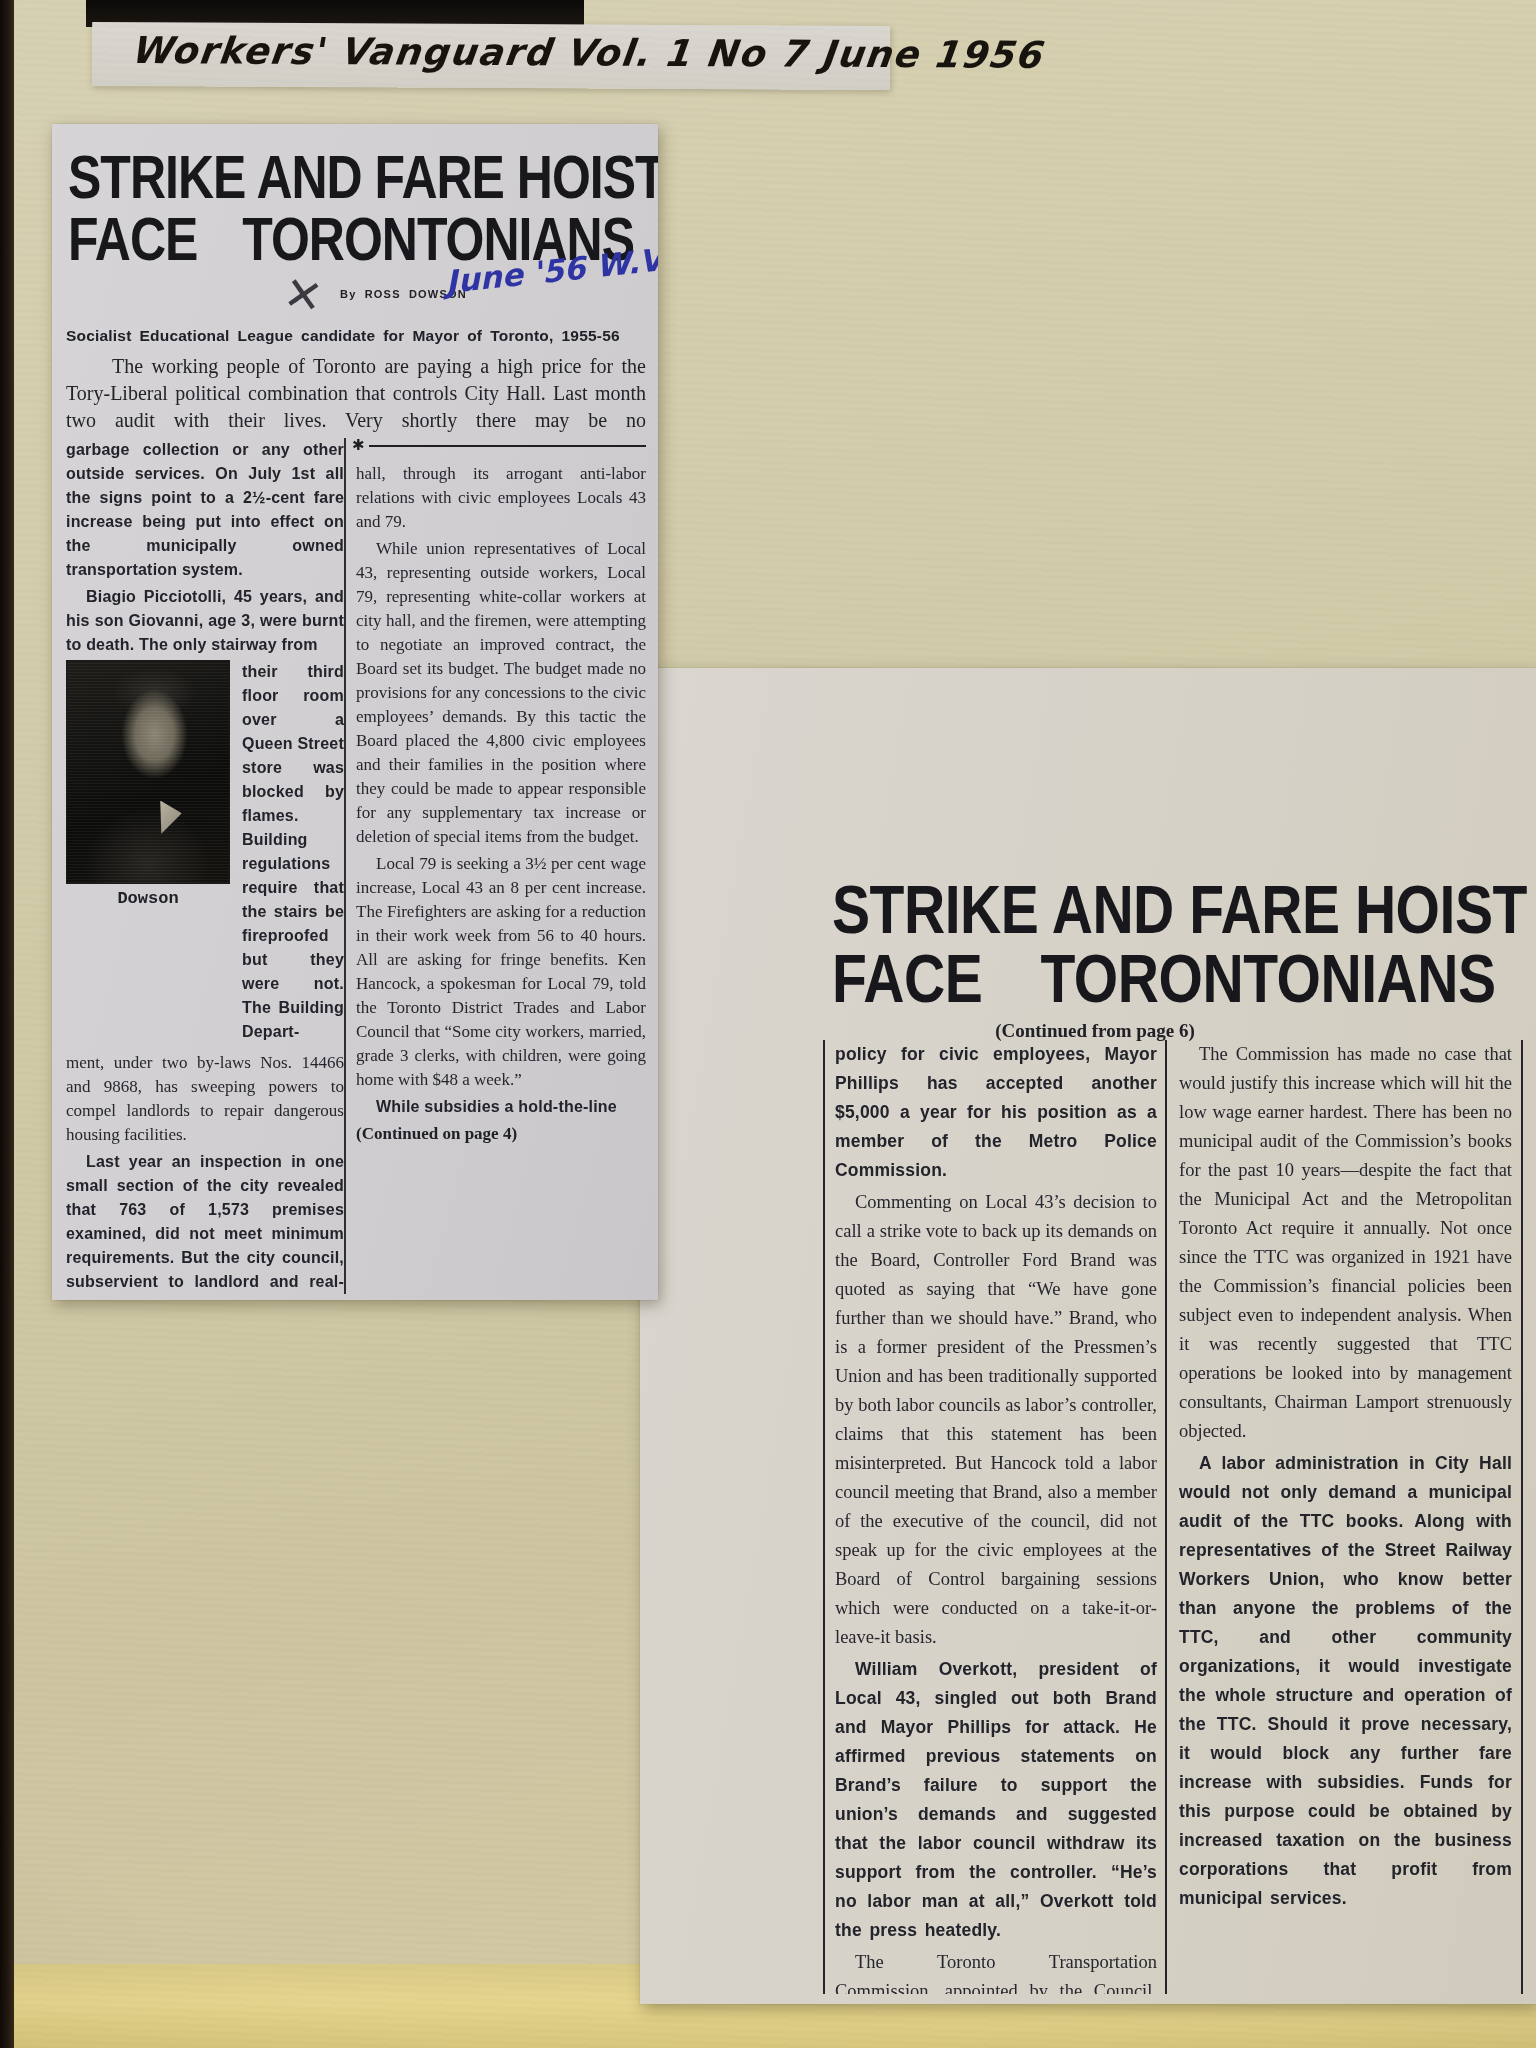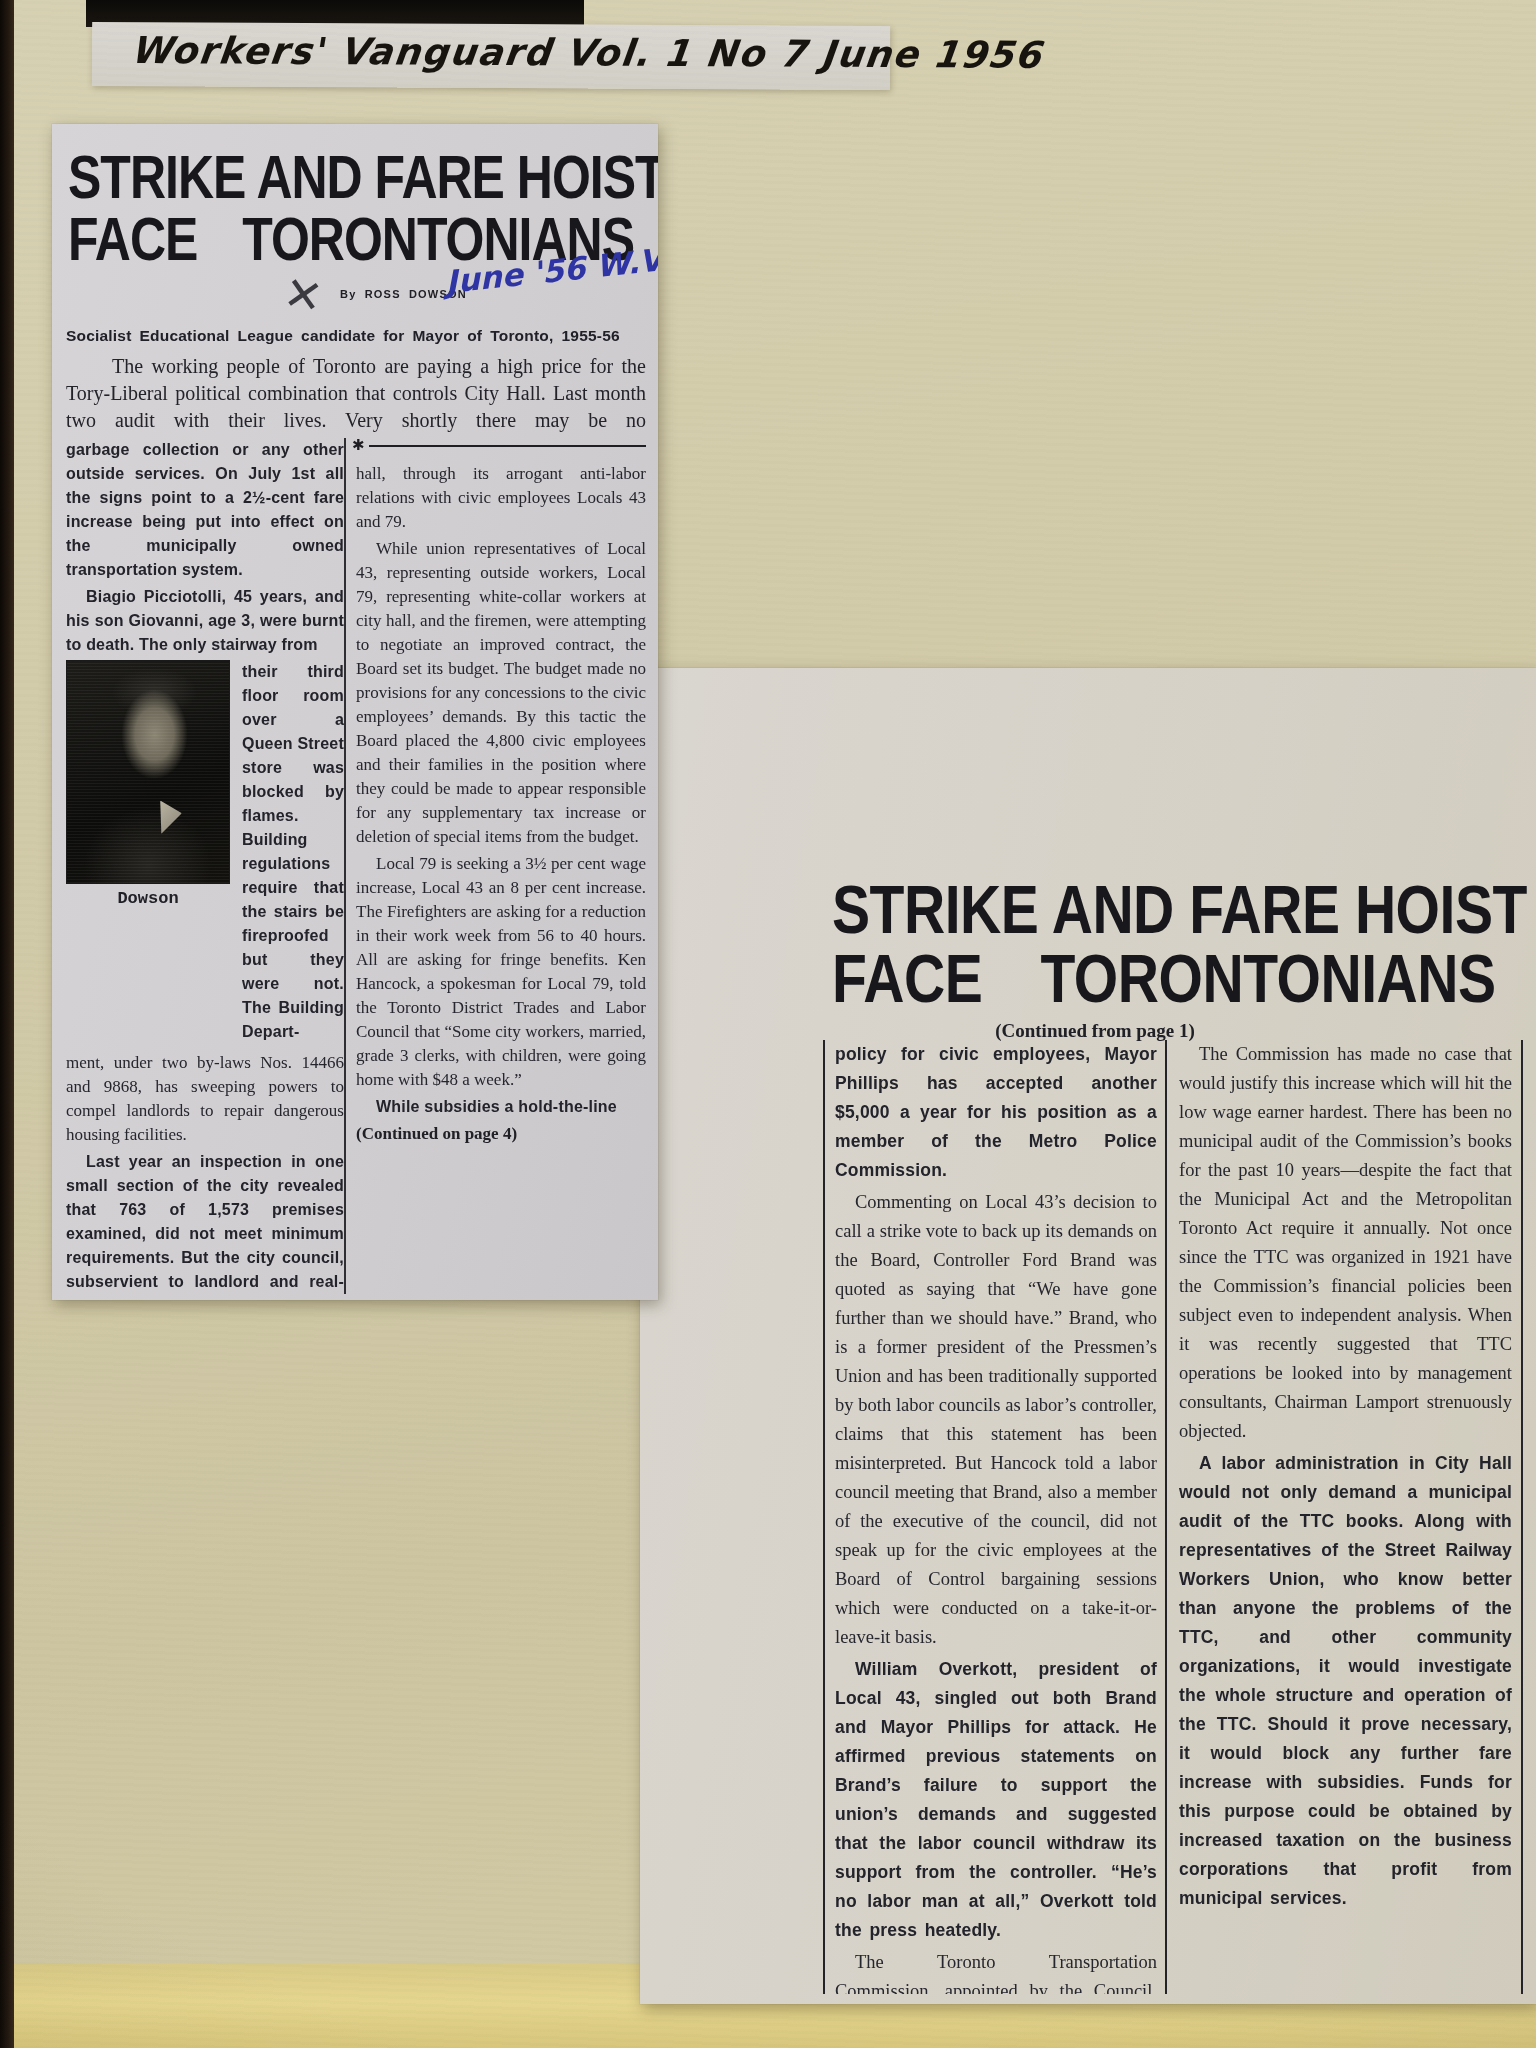--- a/index.html
+++ b/index.html
@@ -171,21 +171,21 @@
         <div class="continued1">(Continued on page 4)</div>
       </div>
     </div>
   </div>
 
   <div id="clip2" class="clipping">
     <div class="headline c2-head">
       <div>STRIKE AND FARE HOIST</div>
       <div class="head-l2">FACE TORONTONIANS</div>
     </div>
-    <div class="c2-cont">(Continued from page 1)</div>
+    <div class="c2-cont">(Continued from page 6)</div>
     <div class="c2-cols">
       <div class="c2-left">
         <div>
             <p class="para sans">policy for civic employees, Mayor Phillips has accepted another $5,000 a year for his position as a member of the Metro Police Commission.</p>
             <p class="para serif ind">Commenting on Local 43’s decision to call a strike vote to back up its demands on the Board, Controller Ford Brand was quoted as saying that “We have gone further than we should have.” Brand, who is a former president of the Pressmen’s Union and has been traditionally supported by both labor councils as labor’s controller, claims that this statement has been misinterpreted. But Hancock told a labor council meeting that Brand, also a member of the executive of the council, did not speak up for the civic employees at the Board of Control bargaining sessions which were conducted on a take-it-or-leave-it basis.</p>
             <p class="para sans ind">William Overkott, president of Local 43, singled out both Brand and Mayor Phillips for attack. He affirmed previous statements on Brand’s failure to support the union’s demands and suggested that the labor council withdraw its support from the controller. “He’s no labor man at all,” Overkott told the press heatedly.</p>
             <p class="para serif ind">The Toronto Transportation Commission, appointed by the Council, subsidized by Metro with taxpayers’ money to the tune of $2,300,000 last year, is now asking for another 2 million for the first six months</p>
           </div>
       </div>
       <div class="c2-right">

